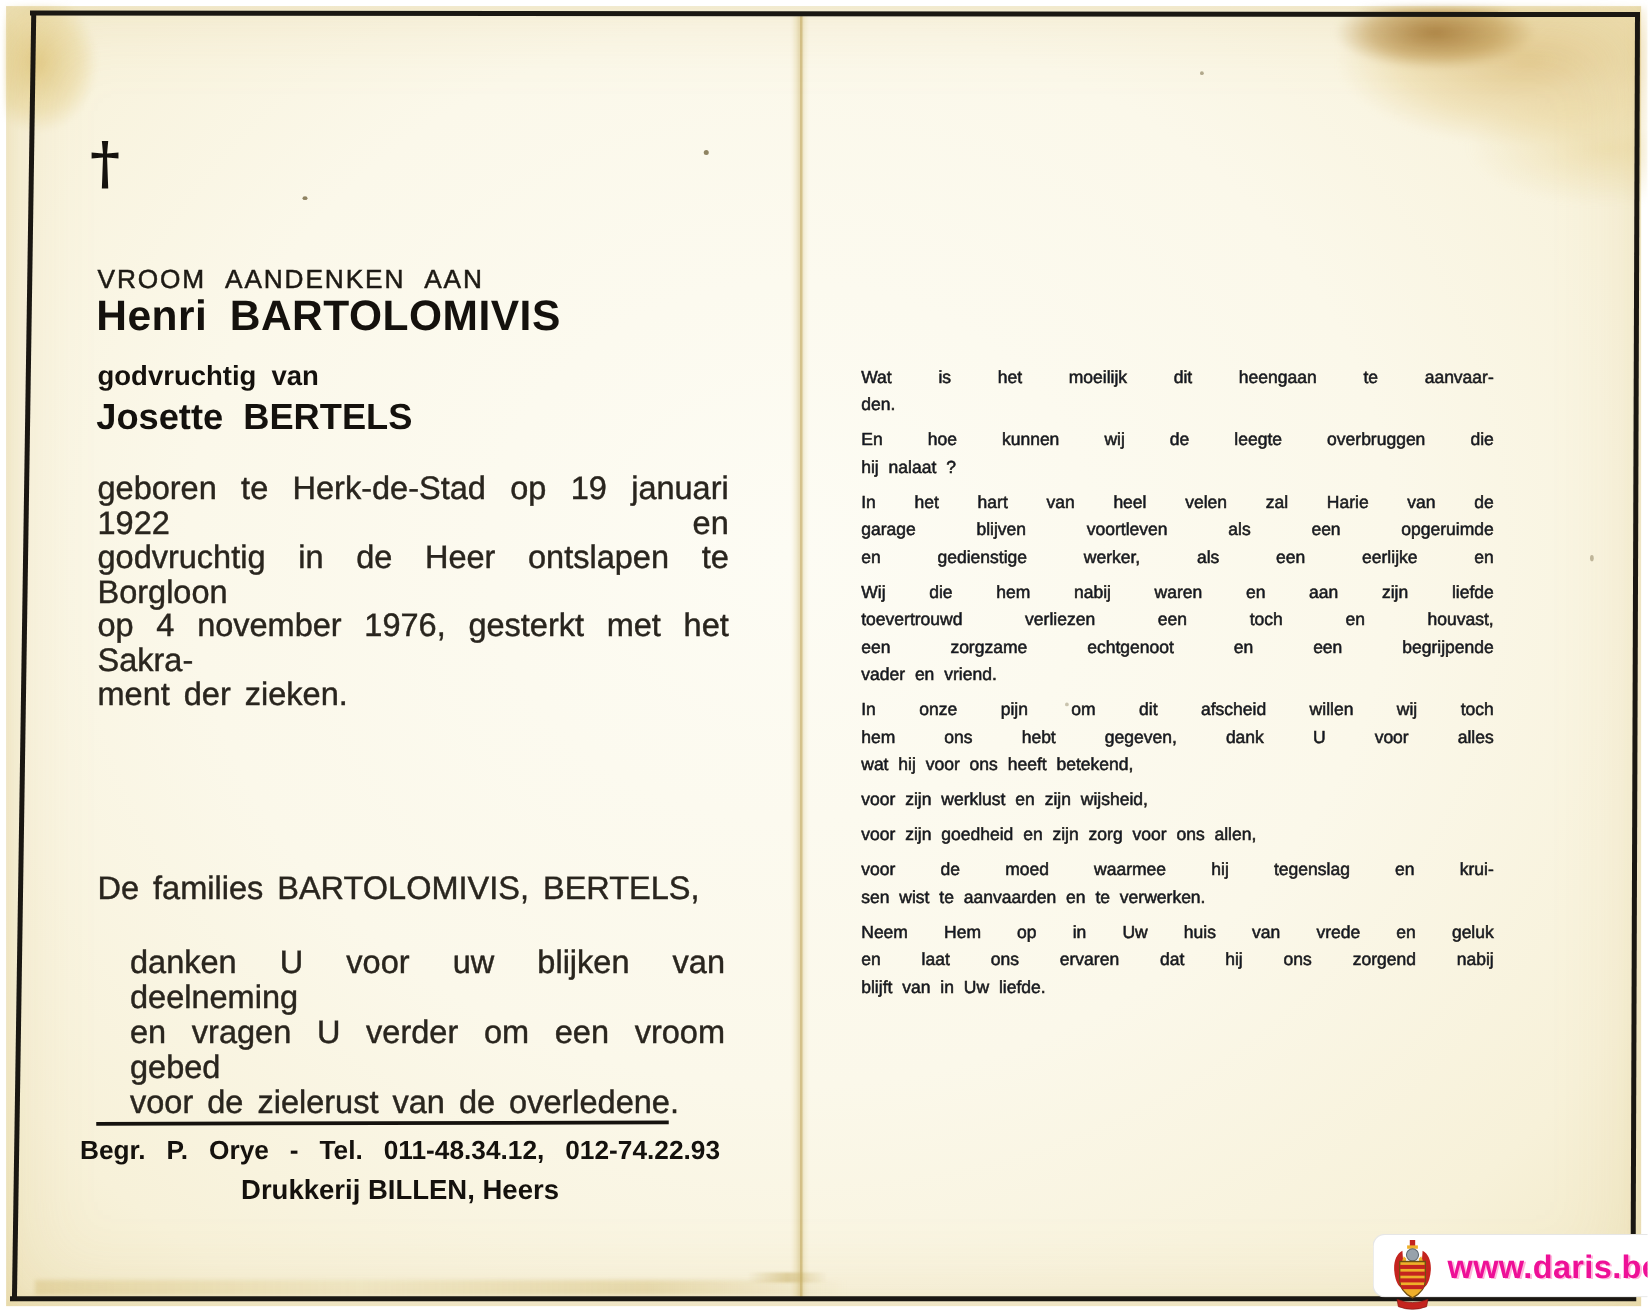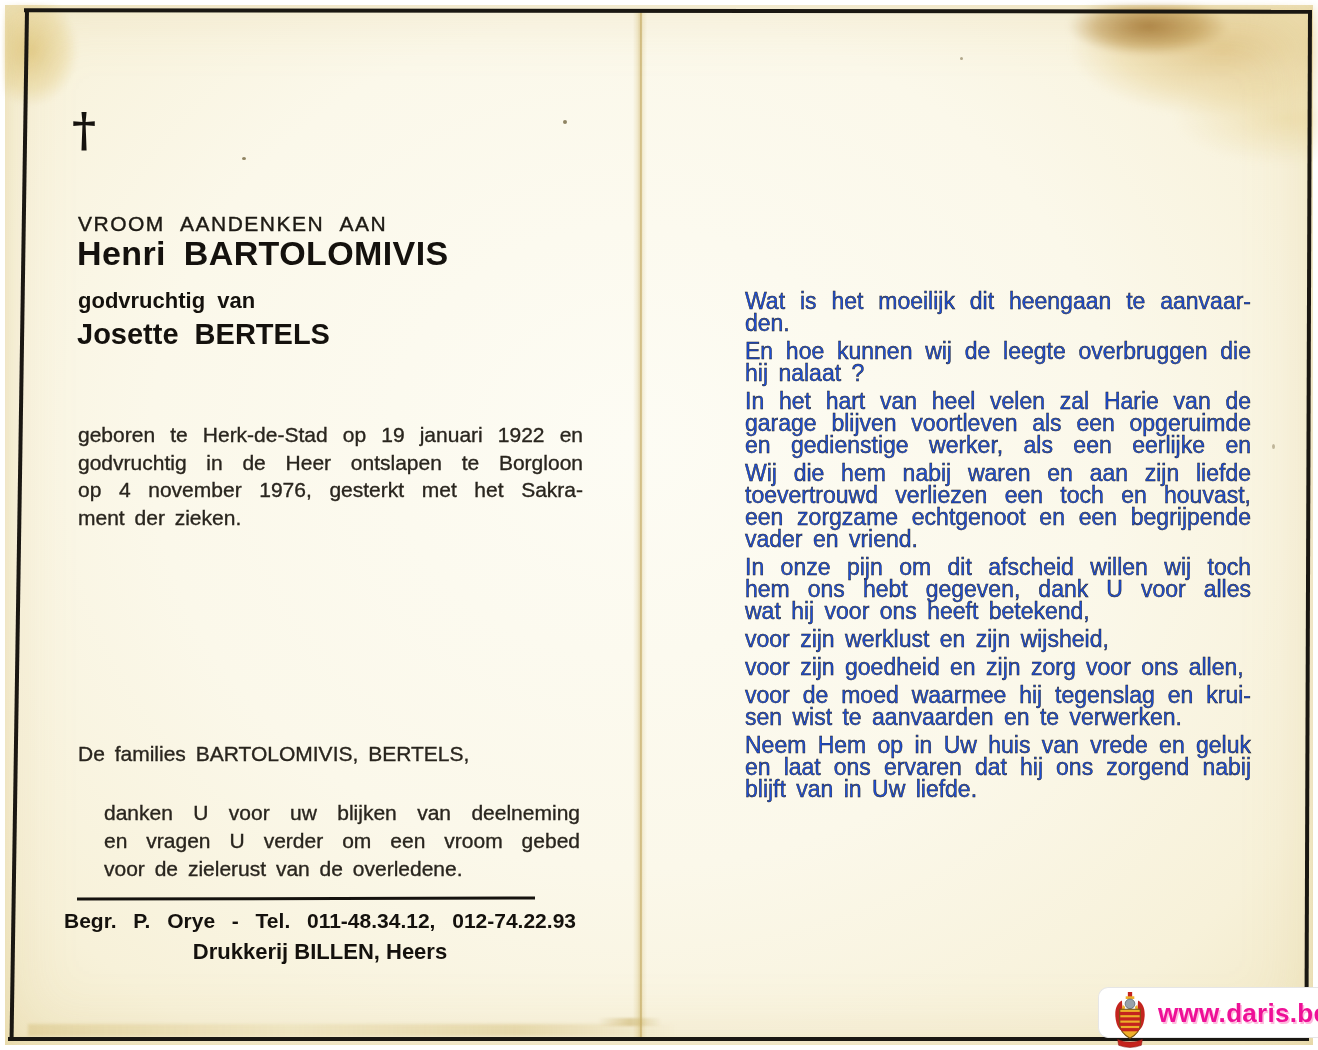--- a/index.html
+++ b/index.html
@@ -47,30 +47,30 @@
   .ink{color:#29251e;}
   .line{white-space:nowrap;}
   .lines .line{white-space:normal;}
   .jl{text-align:justify;text-align-last:justify;}
   
   .cross{left:72px;top:103px;font:700 46px "DejaVu Serif",serif;color:#15120e;}
   .kicker{left:78px;top:212px;font-size:21px;letter-spacing:1.5px;word-spacing:9px;color:#1d1a14;-webkit-text-stroke:.4px #1d1a14;}
   .name1{left:77px;top:234px;font-size:34px;font-weight:700;word-spacing:8px;letter-spacing:.4px;color:#14110d;}
   .rel{left:78px;top:288px;font-size:22px;font-weight:700;word-spacing:6px;color:#14110d;}
   .name2{left:77px;top:318px;font-size:29px;font-weight:700;word-spacing:8px;color:#14110d;}
-  .body-l{font-size:21px;line-height:27.5px;word-spacing:4px;margin-top:44px;-webkit-text-stroke:.35px #2a261f;}
+  .body-l{font-size:26px;line-height:27.5px;word-spacing:4px;-webkit-text-stroke:.35px #2a261f;}
   .life{left:78px;top:377px;width:505px;}
   .families{left:78px;top:695px;width:505px;line-height:30px;}
   .thanks{left:104px;top:755px;width:476px;line-height:28px;}
   .rule{left:77px;top:897px;width:458px;height:3px;background:#15120e;transform:rotate(-.15deg);}
   .footer1{left:64px;top:909px;width:512px;font-size:21px;font-weight:700;color:#14110d;}
   .footer2{left:64px;top:939px;width:512px;font-size:22px;font-weight:700;text-align:center;color:#14110d;}
   
-  .rcol{left:745px;top:290px;width:506px;font-size:23px;line-height:22px;word-spacing:4px;
-        color:#1d4ed8;-webkit-text-stroke:.45px #262219;}
+  .rcol{left:689px;top:290px;width:506px;font-size:14px;line-height:22px;word-spacing:4px;
+        color:#0f172a;-webkit-text-stroke:.45px #262219;}
   .rp{margin:0 0 6px 0;}
   
   .wm-box{left:1098px;top:987px;width:220px;height:49px;background:#ffffff;
     border:1px solid #e6e6e6;border-right:none;border-radius:10px 0 0 10px;z-index:3;}
   .wm-crest{left:1112px;top:992px;z-index:6;}
   .wm-url{left:1158px;top:998px;width:152px;z-index:5;text-align:center;
     font-size:26px;font-weight:700;letter-spacing:.3px;color:#ee1097;
     text-shadow:1.5px 1.5px 0 #ffb9dd;}
 </style>
 </head>

